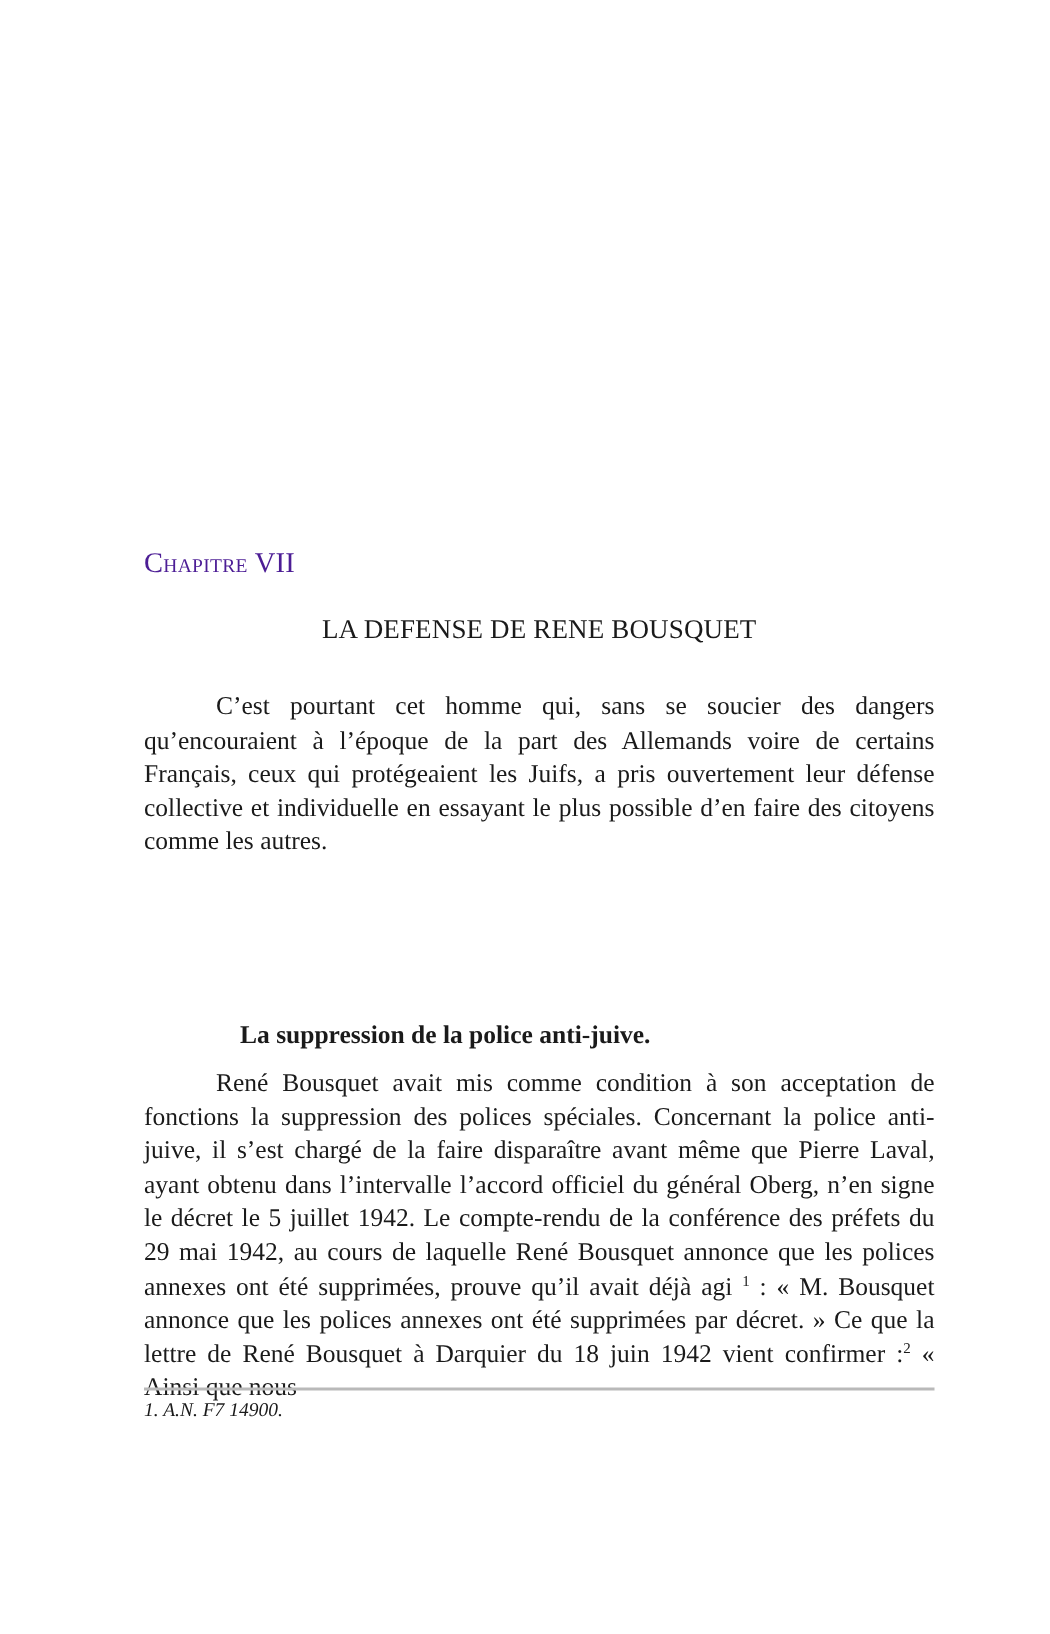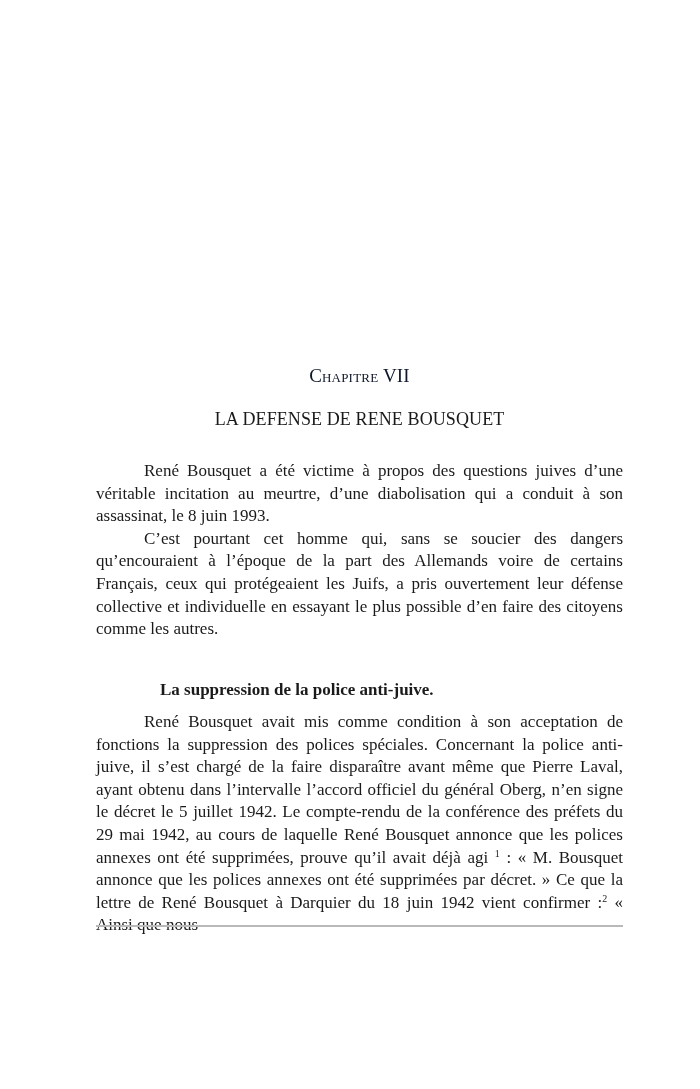--- a/index.html
+++ b/index.html
@@ -19,27 +19,27 @@
       position: absolute;
       left: 96px;
       top: 0;
       width: 527px;
     }
     .chapter-label {
       position: absolute;
       top: 365px;
       left: 0;
       width: 527px;
-      text-align: center;
+      text-align: left;
       font-size: 19px;
       font-variant: small-caps;
       letter-spacing: 0.2px;
       margin: 0;
       font-weight: normal;
-      color: #0f172a;
+      color: #4c1d95;
     }
     .chapter-title {
       position: absolute;
       top: 409px;
       left: 0;
       width: 527px;
       text-align: center;
       font-size: 18px;
       font-weight: normal;
       margin: 0;
@@ -112,28 +112,28 @@
 </head>
 <body>
 
 <div class="page">
 
   <h2 class="chapter-label">Chapitre VII</h2>
 
   <h1 class="chapter-title">LA DEFENSE DE RENE BOUSQUET</h1>
 
   <div class="body-text block-1">
-    <p>René Bousquet a été victime à propos des questions juives d’une véritable incitation au meurtre, d’une diabolisation qui a conduit à son assassinat, le 8 juin 1993.</p>
     <p>C’est pourtant cet homme qui, sans se soucier des dangers qu’encouraient à l’époque de la part des Allemands voire de certains Français, ceux qui protégeaient les Juifs, a pris ouvertement leur défense collective et individuelle en essayant le plus possible d’en faire des citoyens comme les autres.</p>
   </div>
 
   <h3 class="section-heading">La suppression de la police anti-juive.</h3>
 
   <div class="body-text block-2">
     <p><span>René Bousquet avait mis comme condition à son acceptation de fonctions la suppression des polices spéciales. Concernant la police anti-juive, il s’est chargé de la faire disparaître avant même que Pierre Laval, ayant obtenu dans l’intervalle l’accord officiel du général Oberg, n’en signe le décret le 5 juillet 1942. Le compte-rendu de la conférence des préfets du 29 mai 1942, au cours de laquelle René Bousquet annonce que les polices annexes ont été supprimées, prouve qu’il avait déjà agi </span><sup>1</sup><span> : « M. Bousquet annonce que les polices annexes ont été supprimées par décret. » Ce que la lettre de René Bousquet à Darquier du 18 juin 1942 vient confirmer :</span><sup>2</sup><span> « Ainsi que nous</span></p>
   </div>
 
   <div class="footnote-rule"></div>
 
   <ul class="footnotes">
+    <li>1. A.N. F7 14900.</li>
   </ul>
 
 </div>
 
 </body></html>

